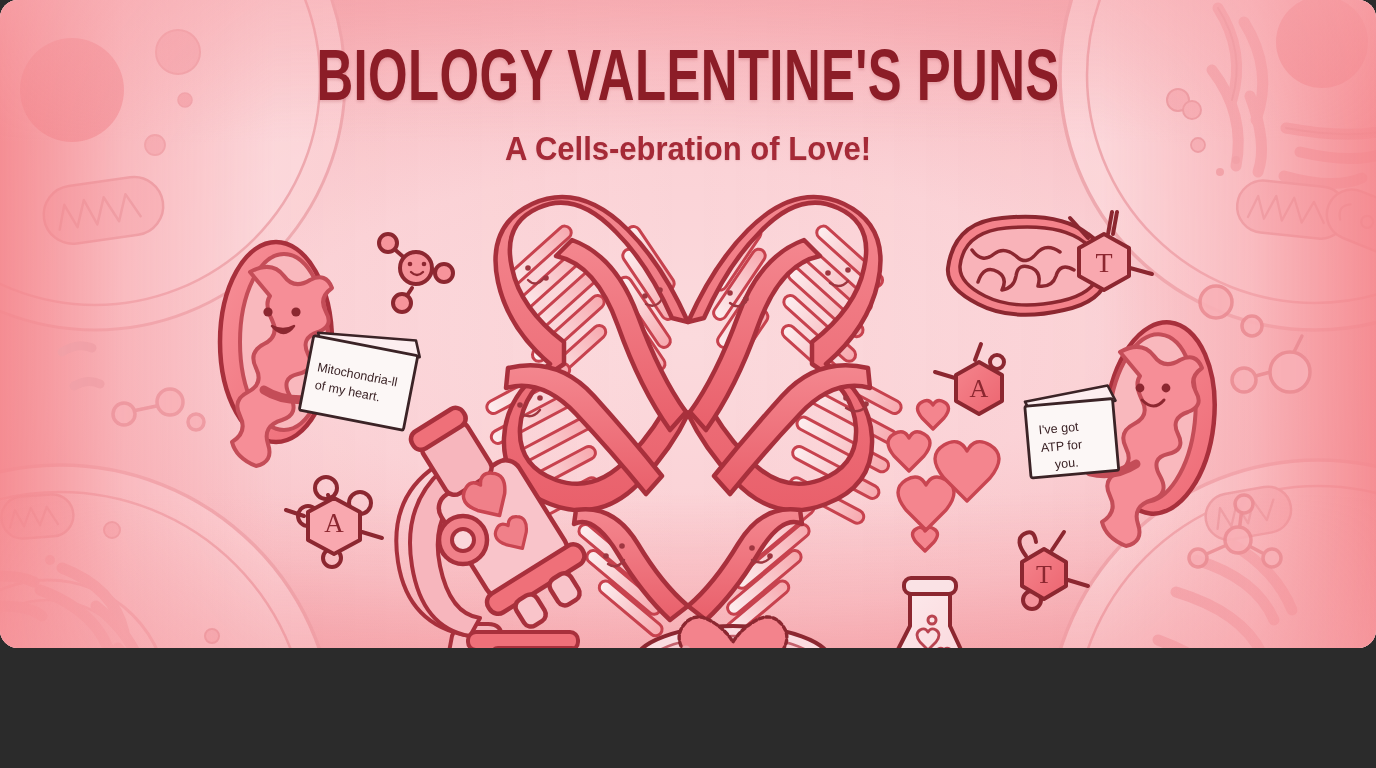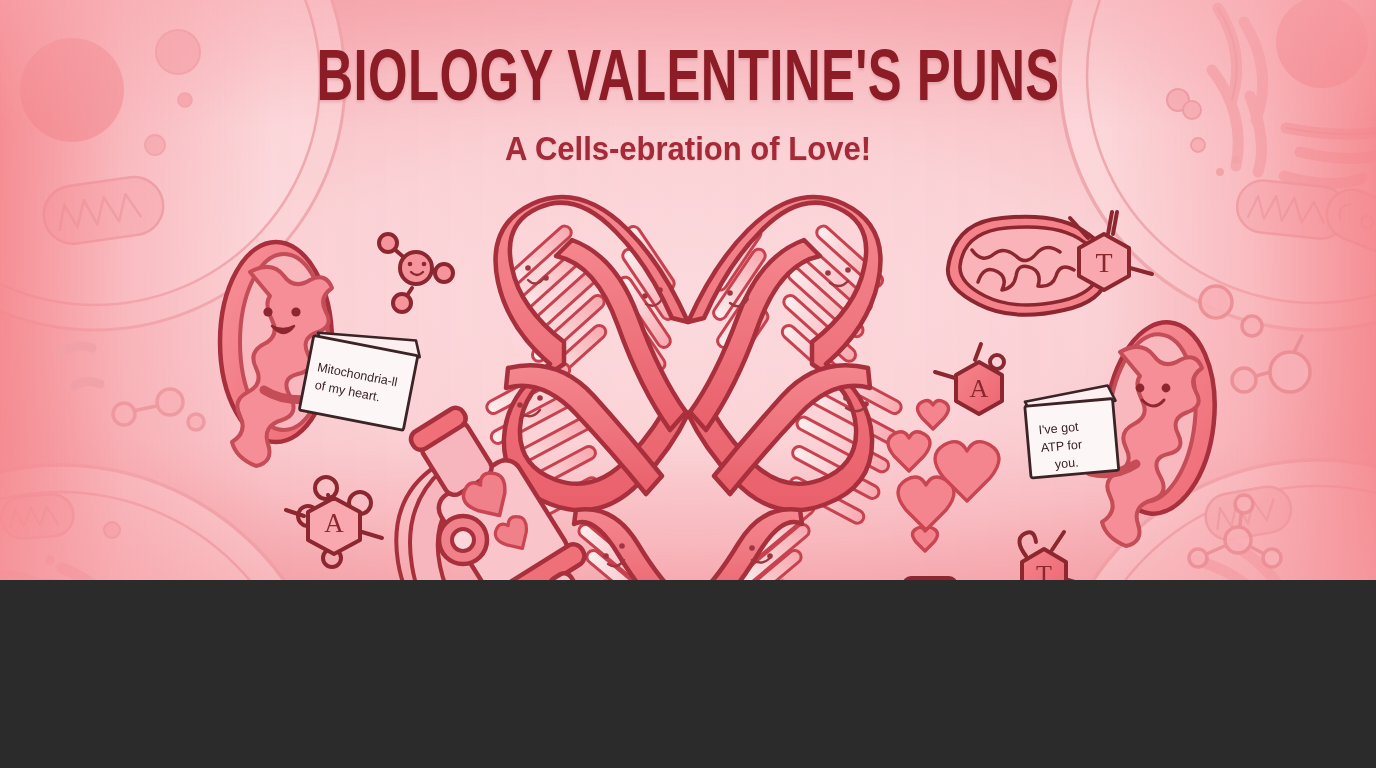--- a/index.html
+++ b/index.html
@@ -1,20 +1,21 @@
 <!DOCTYPE html>
 <html><head>
 <meta charset="utf-8">
 <title>Biology Valentine's Puns</title>
 <style>
   html,body{margin:0;padding:0;background:#2b2b2b;}
   body{font-family:"Liberation Sans",sans-serif;}
   #poster{
-    position:relative;width:1376px;height:580px;overflow:hidden;
+    position:relative;width:1376px;height:648px;overflow:hidden;
     background:#fbd5d8;
+    border-radius:18px;
   }
   
   .bg-base{
     position:absolute;inset:0;
     background:
       radial-gradient(ellipse 70% 62% at 50% 52%, #fbdadd 0%, #fbd3d7 42%, #f9c3c8 68%, #f4a7ad 88%, #f09aa1 100%);
   }
   .bg-sides{
     position:absolute;inset:0;
     background:linear-gradient(90deg,

